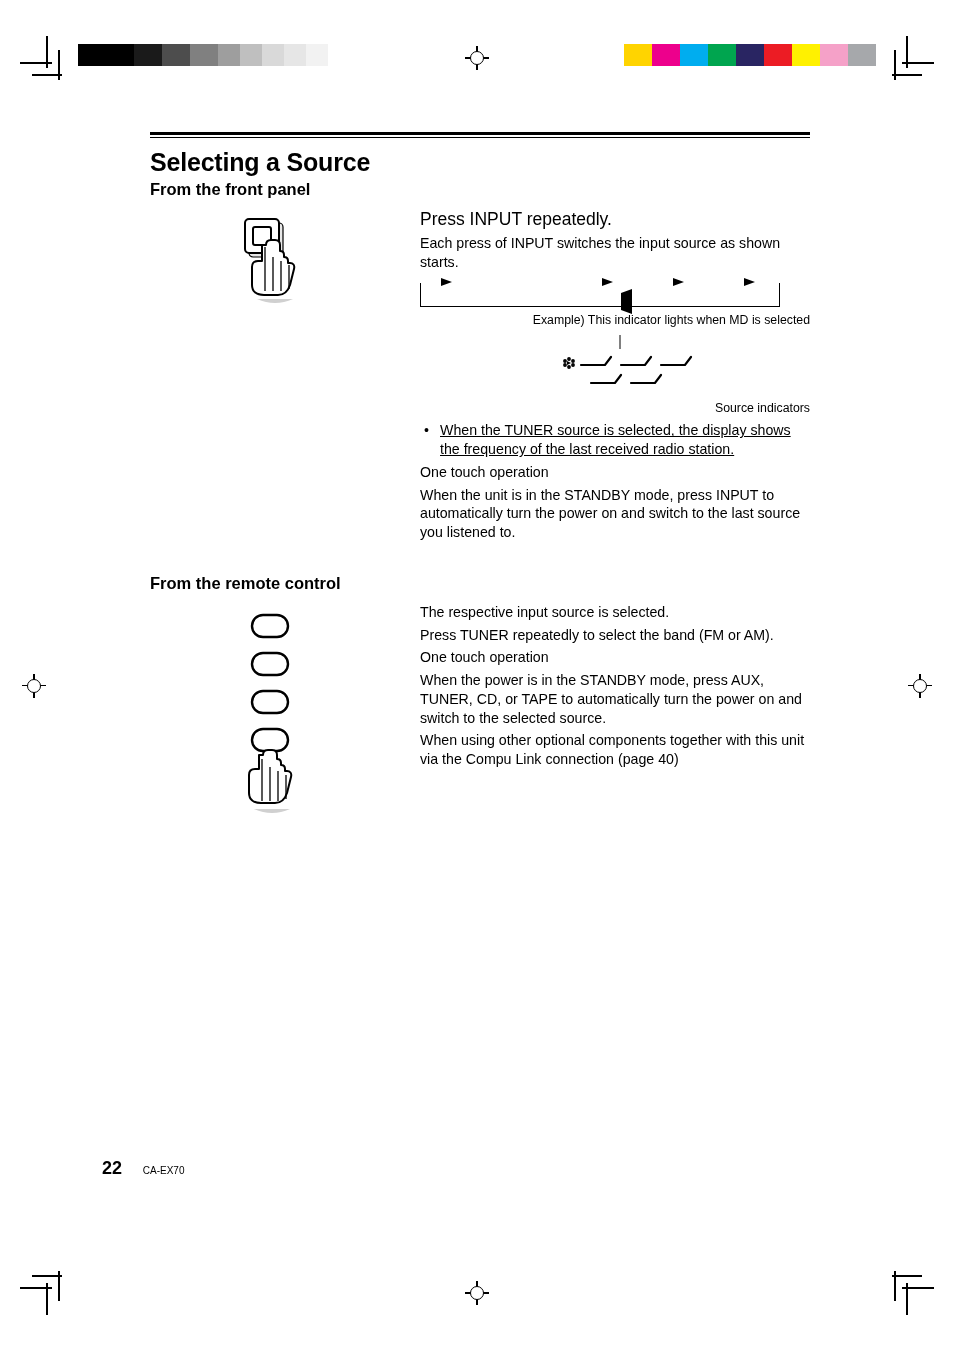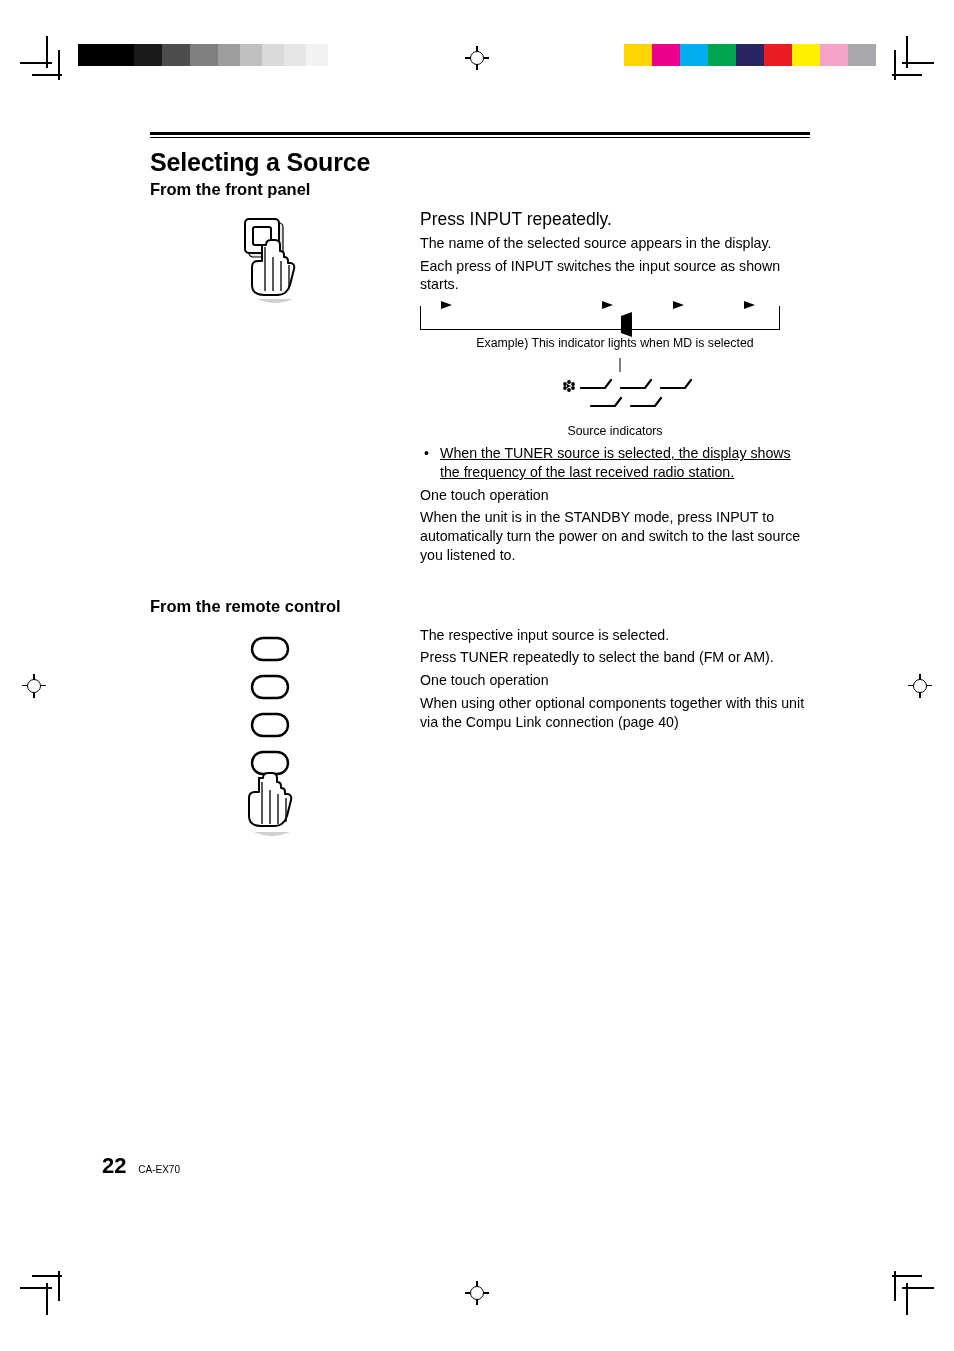--- a/index.html
+++ b/index.html
@@ -78,32 +78,32 @@
     height: 24px;
     width: 360px;
     margin: 12px 0 4px 0;
     position: relative;
   }
   .flow-arrows { position:absolute; top:-5px; left:0; width:100%; display:flex; }
   .arr { width:0;height:0; border-top:4px solid transparent; border-bottom:4px solid transparent; border-left:11px solid #000; }
   .flow-back-arrow { position:absolute; bottom:-5px; left:56%; }
   .arr.l { border-left:none; border-right:11px solid #000; }
 
-  .caption { font-size: 12.3px; text-align: center; margin: 6px 0; }
+  .caption { font-size: 12.3px; text-align: right; margin: 6px 0; }
 
   .indicator-box { width: 140px; margin: 8px auto 2px auto; }
   .indicator-box svg { display:block; margin:0 auto; }
 
   .page-number {
     position: absolute;
     left: 102px;
     bottom: 172px;
     font-size: 10px;
   }
-  .page-number .num { font-size: 22px; font-weight: 700; margin-right: 9px; }
+  .page-number .num { font-size: 18px; font-weight: 700; margin-right: 18px; }
 
   
   .fp-btn svg, .rc-btn svg { overflow: visible; }
 
   
   .side-reg { position:absolute; top: 50%; transform: translateY(-50%); }
   .side-reg.left { left: 22px; }
   .side-reg.right { right: 22px; }
 </style>
 </head>
@@ -191,21 +191,20 @@
             <path d="M27 28 v16 h-4 c-4 0 -6 2 -6 6 v18 c0 6 4 10 12 10 h14 c6 0 10 -4 12 -10 l4 -16 c1 -4 -1 -6 -4 -6 h-2 v-2 c0 -3 -2 -4 -4 -4 v-2 c0 -3 -2 -4 -4 -4 v-6 c0 -3 -2 -5 -5 -5 h-4 c-3 0 -5 2 -5 5z" fill="#fff"></path>
           </g>
           <path d="M30 30 v44 M38 40 v34 M46 44 v30 M54 48 v24" stroke="#000" stroke-width="1.3" fill="none"></path>
 
           <path d="M22 82 q18 8 36 0" fill="#d0d0d0" stroke="none"></path>
         </svg>
       </span>
     </div>
     <div class="right">
       <div class="instr">Press INPUT repeatedly.</div>
-      <div class="body">The name of the selected source appears in the display.</div>
       <div class="body">Each press of INPUT switches the input source as shown starts.</div>
 
       <div class="flow-box">
         <div class="flow-arrows" style="justify-content:flex-start; gap:60px; padding-left:20px;">
           <span class="arr"></span>
           <span class="arr" style="margin-left:90px;"></span>
           <span class="arr"></span>
           <span class="arr"></span>
         </div>
         <div class="flow-back-arrow"><span class="arr l"></span></div>
@@ -260,20 +259,21 @@
           </g>
           <path d="M32 148 v42 M40 156 v34 M48 160 v30 M56 164 v24" stroke="#000" stroke-width="1.3" fill="none"></path>
           <path d="M24 198 q18 8 36 0" fill="#d0d0d0" stroke="none"></path>
         </svg>
       </span>
     </div>
     <div class="right">
       <div class="body">The respective input source is selected.</div>
       <div class="body">Press TUNER repeatedly to select the band (FM or AM).</div>
       <div class="body bold">One touch operation</div>
+      <div class="body">When the power is in the STANDBY mode, press AUX, TUNER, CD, or TAPE to automatically turn the power on and switch to the selected source.</div>
       <div class="body bold">When using other optional components together with this unit via the Compu Link connection (page 40)</div>
     </div>
   </div>
 </div>
 
 <div class="page-number">
   <span class="num">22</span>
   <span>CA-EX70</span>
 </div>
 

